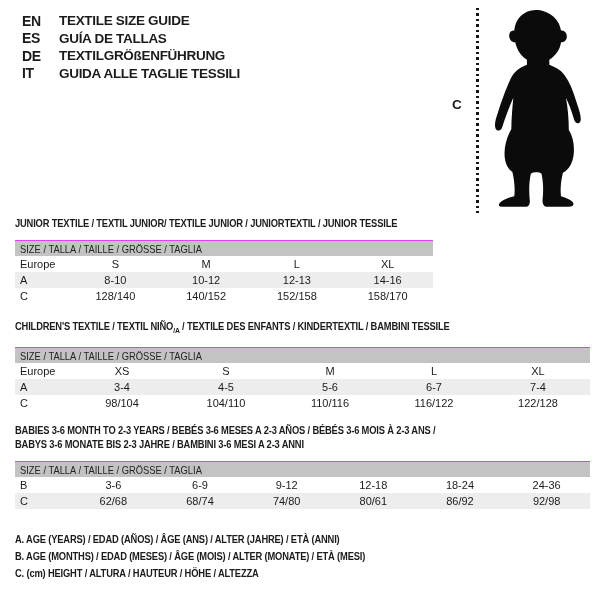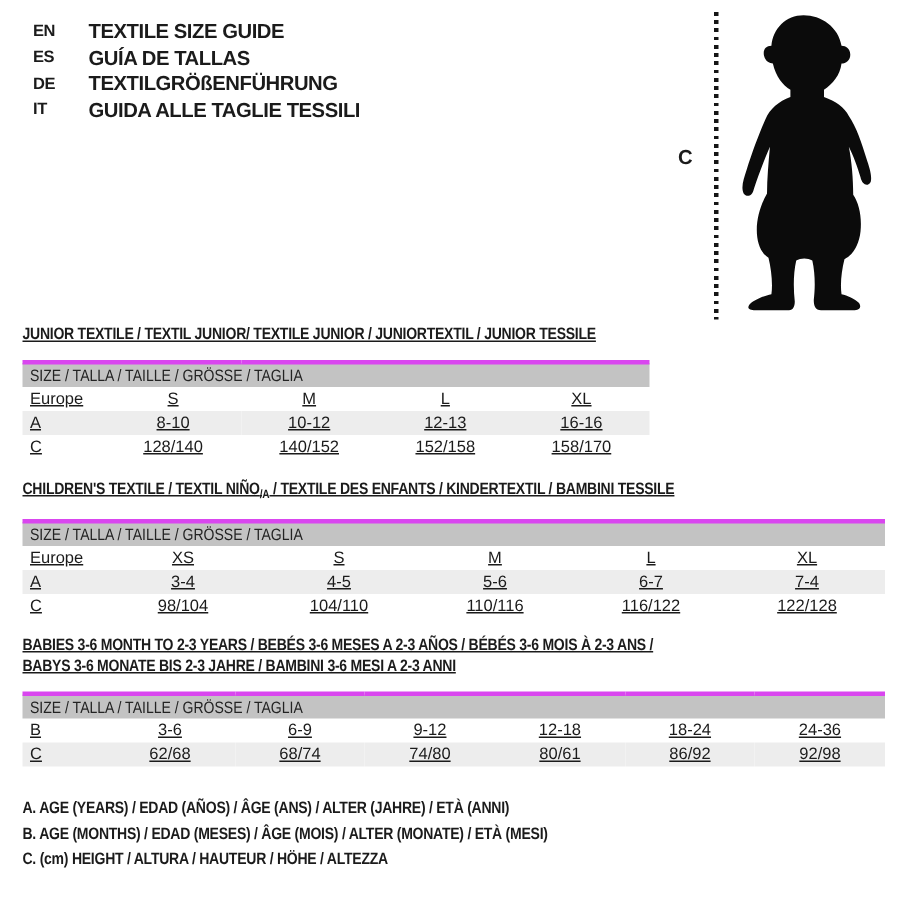--- a/index.html
+++ b/index.html
@@ -3,46 +3,46 @@
 <meta charset="utf-8">
 <style>
   html,body{margin:0;padding:0;background:#fff;}
   .page{
     position:relative;width:600px;height:600px;background:#ffffff;
     font-family:"Liberation Sans", sans-serif;color:#1b1b1b;overflow:hidden;
   }
   
   .langs{position:absolute;left:22px;top:12px;}
   .lang-row{display:flex;height:17.5px;align-items:center;}
-  .lang-code{width:37px;font-weight:bold;font-size:11px;letter-spacing:-0.3px;}
+  .lang-code{width:37px;font-weight:bold;font-size:14px;letter-spacing:-0.3px;}
   .lang-title{font-weight:bold;font-size:13.5px;letter-spacing:-0.3px;white-space:nowrap;}
   
   .figure{position:absolute;left:0;top:0;width:600px;height:220px;}
   .dotted-line{
     position:absolute;left:476px;top:8px;width:2.5px;height:205px;
     background:repeating-linear-gradient(to bottom,#151515 0 2.5px,transparent 2.5px 5.5px);
   }
   .figure-label{position:absolute;left:452px;top:97px;font-weight:bold;font-size:13.5px;}
   .baby-svg{position:absolute;left:487px;top:8px;}
   
   .cond{display:inline-block;transform:scaleX(0.85);transform-origin:0 50%;white-space:nowrap;}
   
-  .tbl-sec{position:absolute;text-decoration:underline;}
+  .tbl-sec{position:absolute;}
   .tbl-title{
     font-size:11px;font-weight:bold;letter-spacing:-0.2px;line-height:13px;
     transform:scaleX(0.85);transform-origin:0 0;white-space:nowrap;
   }
   .tbl-title2{margin-top:1px;}
   .tbl-title sub{font-size:8px;}
   .size-table{border-collapse:collapse;table-layout:fixed;margin-top:10px;}
   .size-table.t1{width:418px;}
   .size-table.t2,.size-table.t3{width:575px;}
   .col-label{width:55px;}
   .size-table th{
-    background:#c3c3c3;border-top:3px solid #d946ef;height:15px;
+    background:#c3c3c3;border-top:1px solid #d946ef;height:15px;
     font-weight:normal;font-size:11px;text-align:left;padding:0 0 0 5px;color:#232323;
   }
   .size-table td{height:16px;font-size:11px;text-align:center;padding:0;vertical-align:middle;}
   .size-table td.lbl{text-align:left;padding-left:5px;}
   tr.alt{background:#ededed;}
   
   .legend{position:absolute;left:15px;top:531px;}
   .legend-line{
     font-size:11px;font-weight:bold;letter-spacing:-0.2px;line-height:17px;
     transform:scaleX(0.85);transform-origin:0 0;white-space:nowrap;
@@ -109,21 +109,21 @@
           <td>S</td>
           <td>M</td>
           <td>L</td>
           <td>XL</td>
         </tr>
         <tr class="alt">
           <td class="lbl">A</td>
           <td>8-10</td>
           <td>10-12</td>
           <td>12-13</td>
-          <td>16-16</td>
+          <td>14-16</td>
         </tr>
         <tr>
           <td class="lbl">C</td>
           <td>128/140</td>
           <td>140/152</td>
           <td>152/158</td>
           <td>158/170</td>
         </tr>
       </tbody>
     </table>

